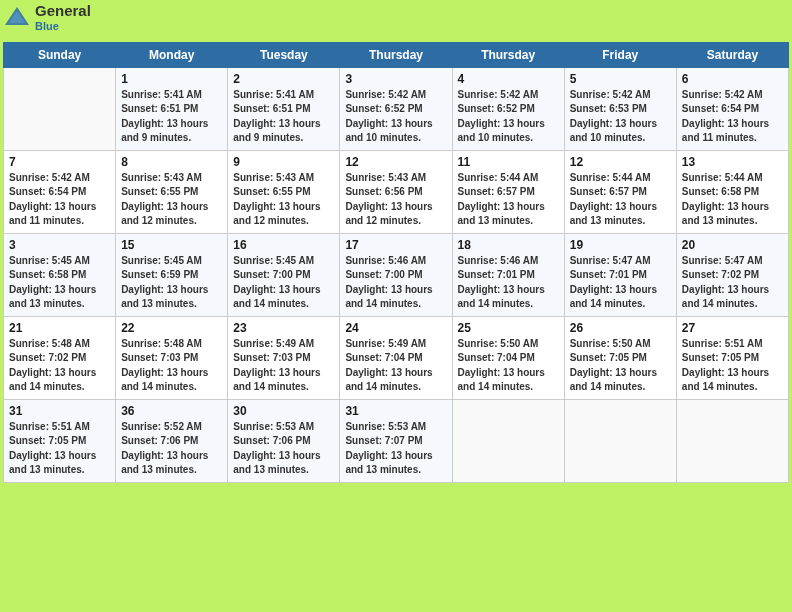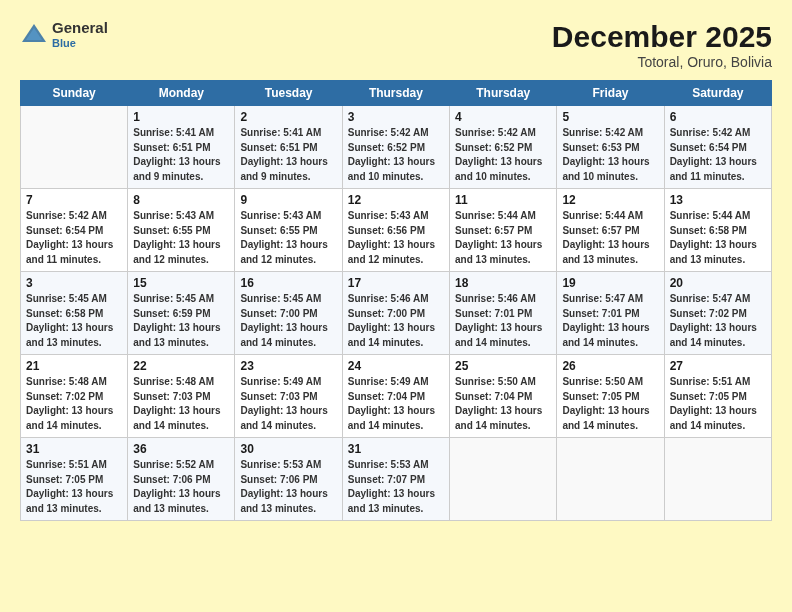--- a/index.html
+++ b/index.html
@@ -6,22 +6,22 @@
     body {
       width: 792px;
       height: 612px;
       font-family: Arial, sans-serif;
       background: #fff;
       overflow: hidden;
     }
     .page {
       width: 792px;
       height: 612px;
-      padding: 20px;
-      background: #fef9c3;
+      padding: 3px;
+      background: #bef264;
     }
     .header {
       display: flex;
       justify-content: space-between;
       align-items: flex-start;
       margin-bottom: 10px;
     }
     .logo {
       display: flex;
       align-items: center;
@@ -96,24 +96,20 @@
     <div class="logo">
       <svg class="logo-icon" viewBox="0 0 28 24">
         <polygon points="14,2 26,20 2,20" fill="#2e6da4" opacity="0.85"></polygon>
         <polygon points="14,6 22,18 6,18" fill="#5a9fd4" opacity="0.6"></polygon>
       </svg>
       <div>
         <div style="font-size:15px;font-weight:bold;color:#333;line-height:1.1;">General</div>
         <div style="font-size:11px;font-weight:bold;color:#2e6da4;line-height:1.1;">Blue</div>
       </div>
     </div>
-    <div class="title-block">
-      <div class="main-title">December 2025</div>
-      <div class="subtitle">Totoral, Oruro, Bolivia</div>
-    </div>
   </div>
 
   <table class="calendar">
     <thead>
       <tr>
       <th>Sunday</th>
           <th>Monday</th>
           <th>Tuesday</th>
           <th>Thursday</th>
           <th>Thursday</th>

